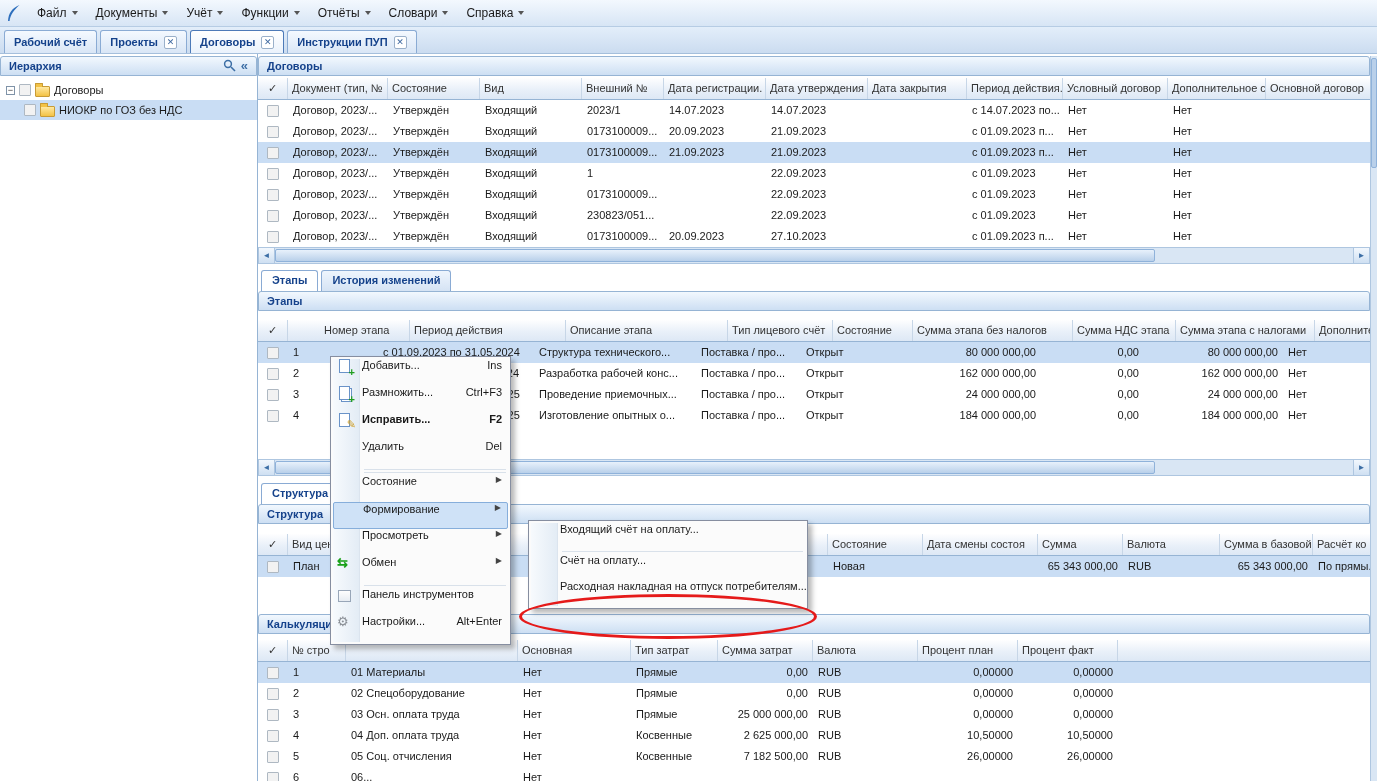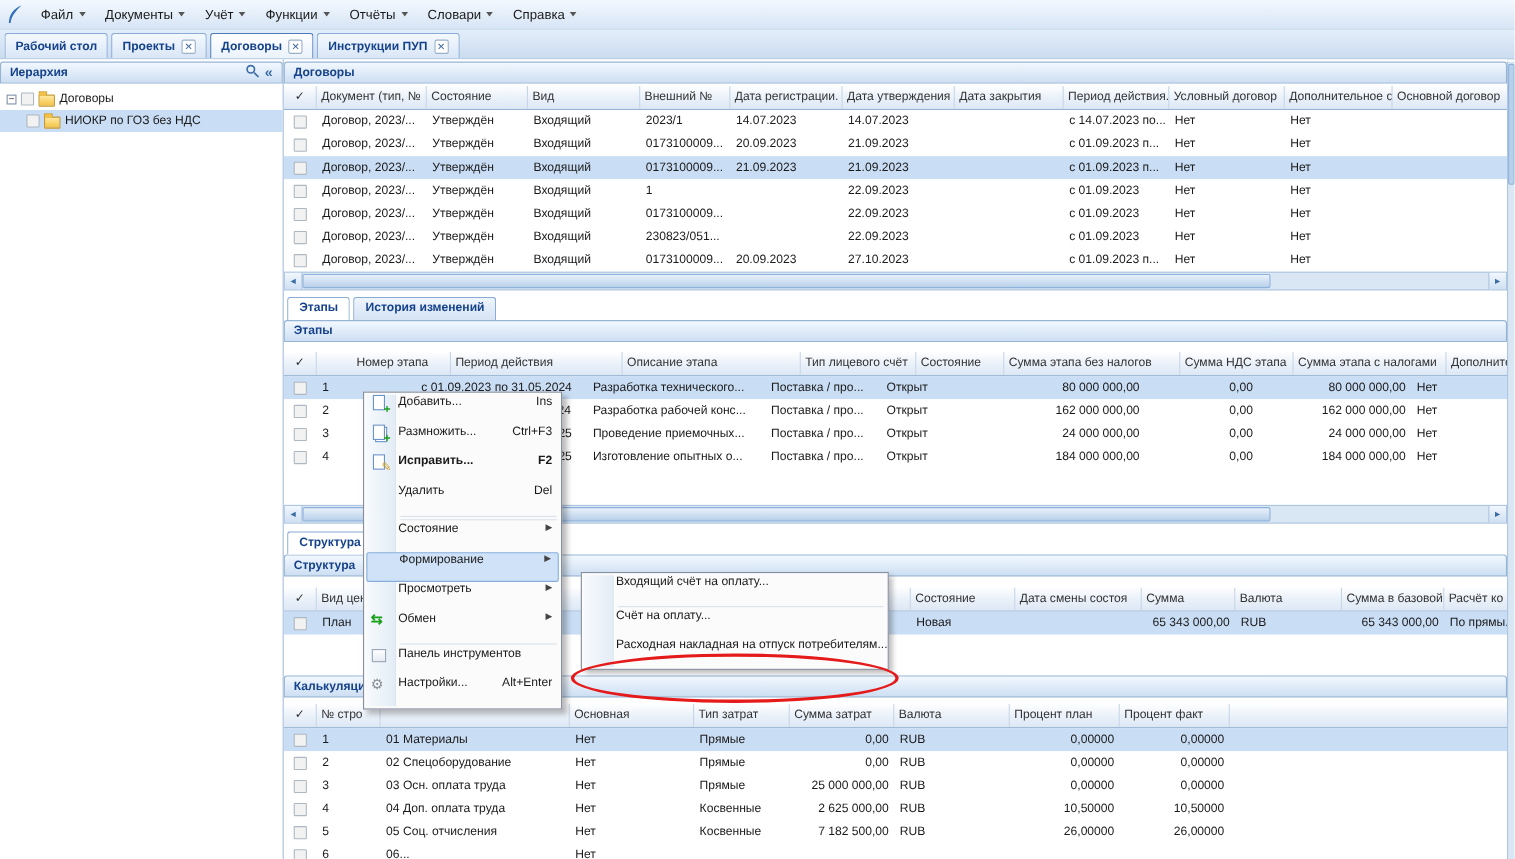--- a/index.html
+++ b/index.html
@@ -137,21 +137,21 @@
         <span class="caret"></span>
       </span>
     <span class="mitem">
         <span>Справка</span>
         <span class="caret"></span>
       </span>
   </div>
 
   <div class="tabbar">
     <div class="tab">
-        <span>Рабочий стол</span>
+        <span>Рабочий счёт</span>
       </div>
     <div class="tab">
         <span>Проекты</span>
         <span class="tab-x">✕</span>
       </div>
     <div class="tab active">
         <span>Договоры</span>
         <span class="tab-x">✕</span>
       </div>
     <div class="tab">
@@ -346,21 +346,21 @@
           <div class="g-hc" style="width: 103px;">Сумма НДС этапа</div>
           <div class="g-hc" style="width: 139px;">Сумма этапа с налогами</div>
           <div class="g-hc" style="width: 88px;">Дополнительное с</div>
         </div>
         <div class="g-row sel">
           <div class="g-c g-check" style="width: 30px;">
             <span class="cbx"></span>
           </div>
           <div class="g-c" style="width: 90px;">1</div>
           <div class="g-c" style="width: 156px;">с 01.09.2023 по 31.05.2024</div>
-          <div class="g-c" style="width: 162px;">Разработка технического...</div>
+          <div class="g-c" style="width: 162px;">Структура технического...</div>
           <div class="g-c" style="width: 105px;">Поставка / про...</div>
           <div class="g-c" style="width: 80px;">Открыт</div>
           <div class="g-c" style="width: 160px; text-align: right;">80 000 000,00</div>
           <div class="g-c" style="width: 103px; text-align: right;">0,00</div>
           <div class="g-c" style="width: 139px; text-align: right;">80 000 000,00</div>
           <div class="g-c" style="width: 88px;">Нет</div>
         </div>
         <div class="g-row">
           <div class="g-c g-check" style="width: 30px;">
             <span class="cbx"></span>

